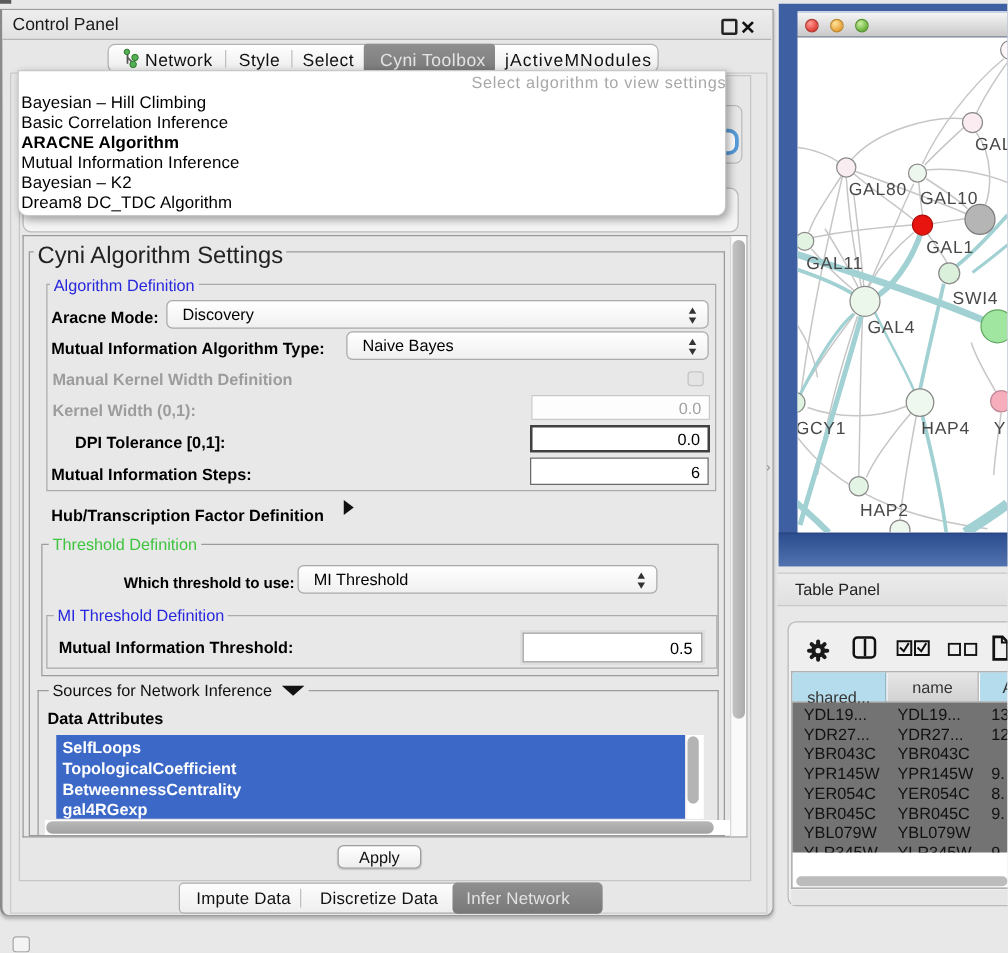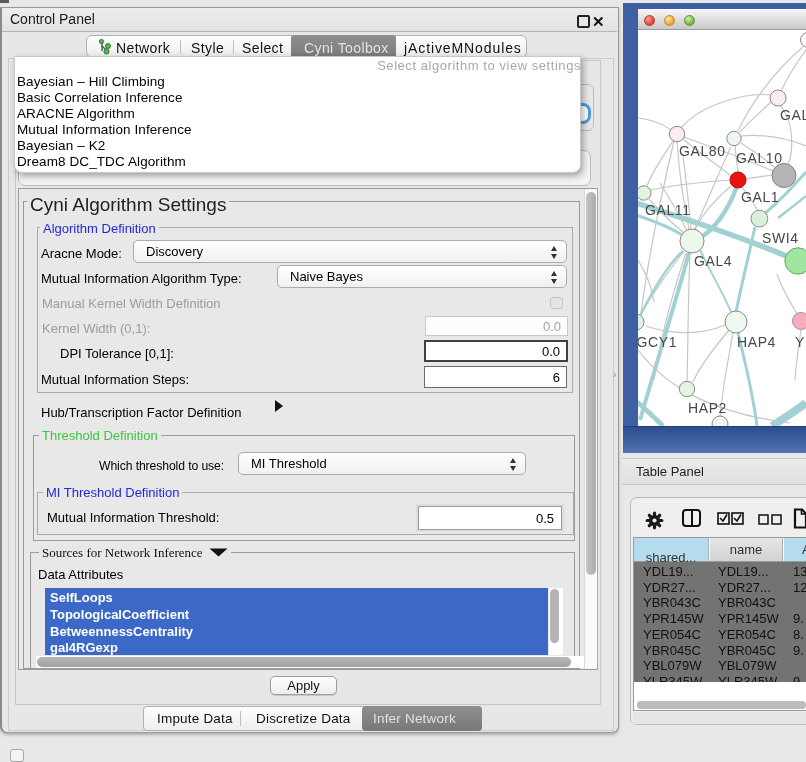--- a/index.html
+++ b/index.html
@@ -1,19 +1,19 @@
 <!DOCTYPE html>
 <html><head>
 <meta charset="utf-8">
 <style>
   html,body{margin:0;padding:0;}
   body{width:806px;height:762px;overflow:hidden;position:relative;
        font-family:"Liberation Sans", sans-serif;background:#e8e8e8;}
   .abs{position:absolute;}
-  .b{font-weight:normal;}
+  .b{font-weight:bold;}
 </style>
 </head>
 <body>
 
 <div class="abs" id="cpwin" style="left:0;top:7px;width:619px;height:726px;background:#e7e7e7;border:1px solid #9a9a9a;border-left:2px solid #8a8a8a;border-radius:0 0 7px 7px;box-sizing:border-box;box-shadow:0 2px 3px rgba(0,0,0,0.25);"></div>
 
 <div class="abs" style="left:0;top:0;width:9px;height:3px;background:#5a5a5a;"></div>
 
 <div class="abs" style="left:2px;top:8px;width:615px;height:23px;background:linear-gradient(#ededed,#e2e2e2);border-bottom:1px solid #b5b5b5;"></div>
 <div class="abs" style="left:10px;top:11px;font-size:14px;color:#1a1a1a;">Control Panel</div>
@@ -82,21 +82,21 @@
 <div class="abs b" style="left:99px;top:459px;font-size:12.2px;letter-spacing:-0.1px;color:#000;">Which threshold to use:</div>
 <div class="abs combo" style="left:238px;top:452px;width:288px;height:23px;">
   <span class="ctext">MI Threshold</span>
 </div>
 <div class="abs" style="left:37px;top:492px;width:537px;height:43px;border:1px solid #ababab;box-sizing:border-box;"></div>
 <div class="abs" style="left:43px;top:485px;font-size:13px;color:#2626dd;background:#e8e8e8;padding:0 3px;">MI Threshold Definition</div>
 <div class="abs b" style="left:47px;top:510px;font-size:13px;color:#000;">Mutual Information Threshold:</div>
 <div class="abs" style="left:418px;top:506px;width:144px;height:24px;background:#ffffff;border:1px solid #999;box-shadow:0 0 0 2px #dedede;box-sizing:border-box;font-size:13px;color:#000;text-align:right;padding:4px 7px 0 0;">0.5</div>
 
 <div class="abs" style="left:30px;top:552px;width:545px;height:117px;border:1px solid #9c9c9c;border-bottom:none;box-sizing:border-box;"></div>
-<div class="abs" style="left:39px;top:545px;font-size:13px;color:#111;background:#e8e8e8;padding:0 3px;font-family:Liberation Serif, serif;">Sources for Network Inference&nbsp;&nbsp;<svg width="19" height="9" style="display:inline-block">
+<div class="abs" style="left:39px;top:545px;font-size:13px;color:#111;background:#e8e8e8;padding:0 3px;">Sources for Network Inference&nbsp;&nbsp;<svg width="19" height="9" style="display:inline-block">
       <polygon points="0.5,0.5 18.5,0.5 9.5,8.5" fill="#111"></polygon>
     </svg></div>
 <div class="abs b" style="left:38px;top:567px;font-size:13px;color:#000;">Data Attributes</div>
 
 <div class="abs" style="left:45px;top:588px;width:503px;height:67px;background:#3c68c8;"></div>
 <div class="abs" style="left:50px;top:590px;font-size:13px;color:#fff;line-height:16.8px;font-weight:bold;">SelfLoops<br>TopologicalCoefficient<br>BetweennessCentrality<br>gal4RGexp</div>
 <div class="abs" style="left:549px;top:588px;width:14px;height:67px;background:#ffffff;"></div>
 <div class="abs" style="left:550px;top:589px;width:9px;height:54px;background:#b4b4b4;border-radius:5px;"></div>
 
 <div class="abs" style="left:36px;top:656px;width:548px;height:12px;background:#ffffff;"></div>

